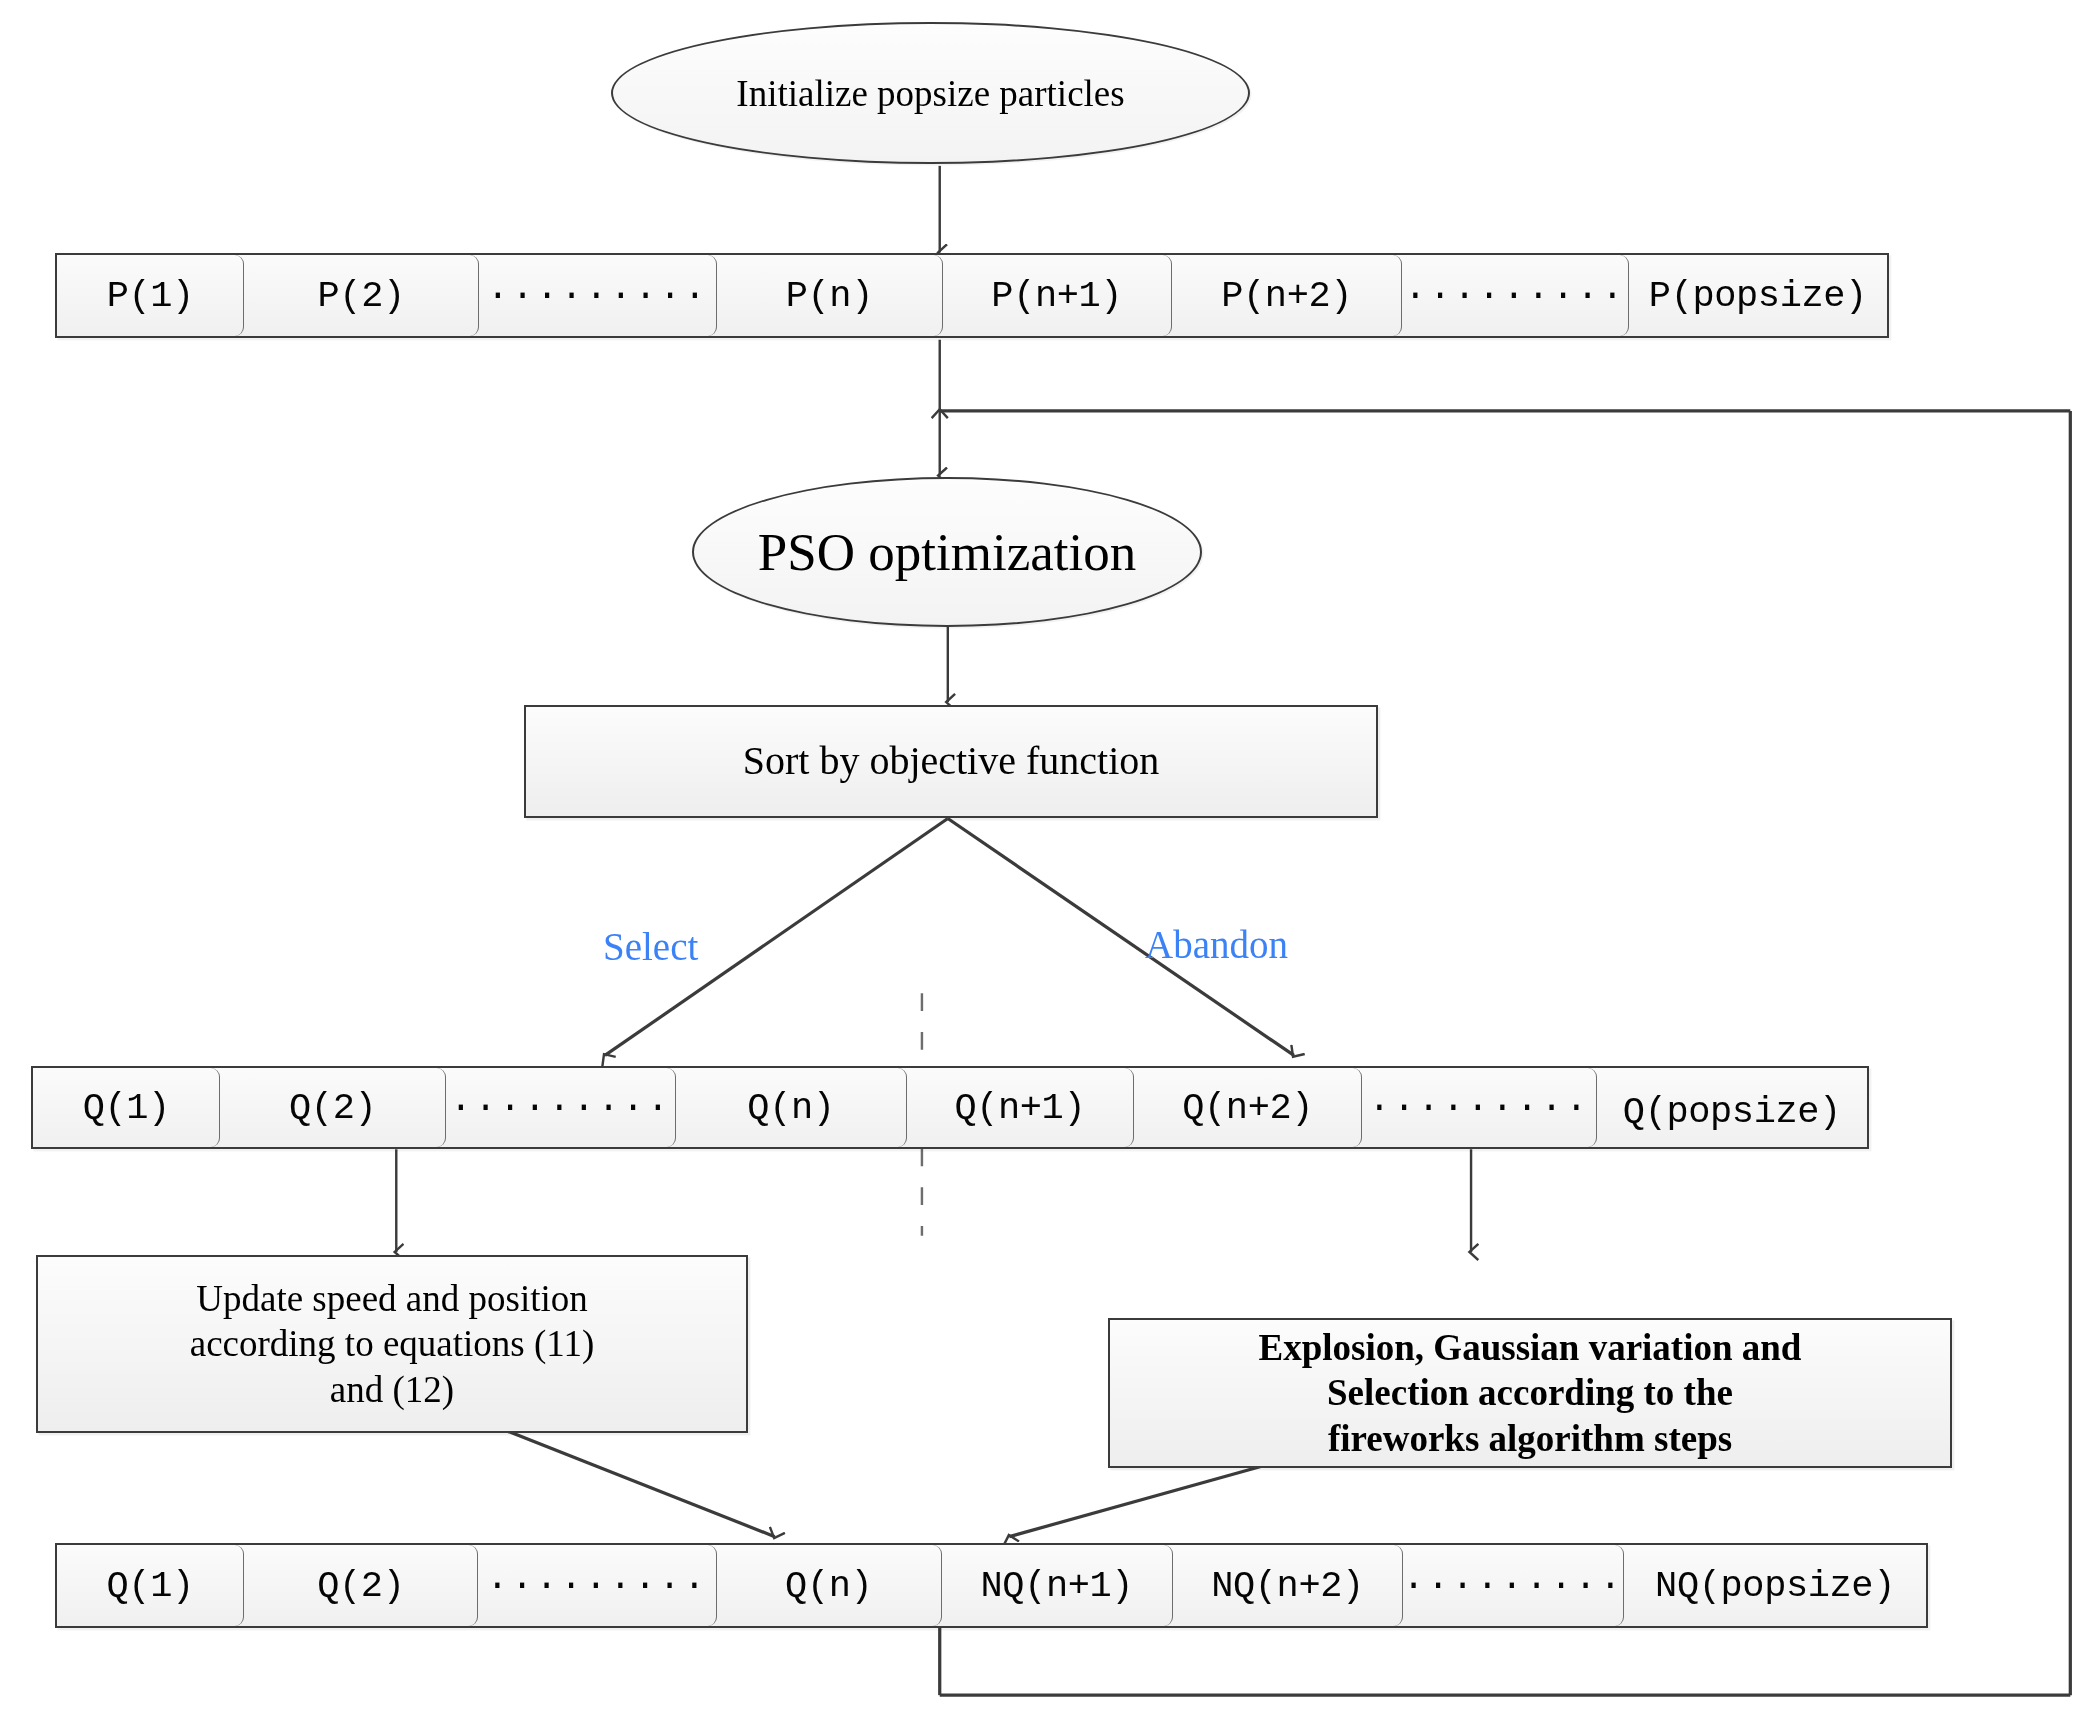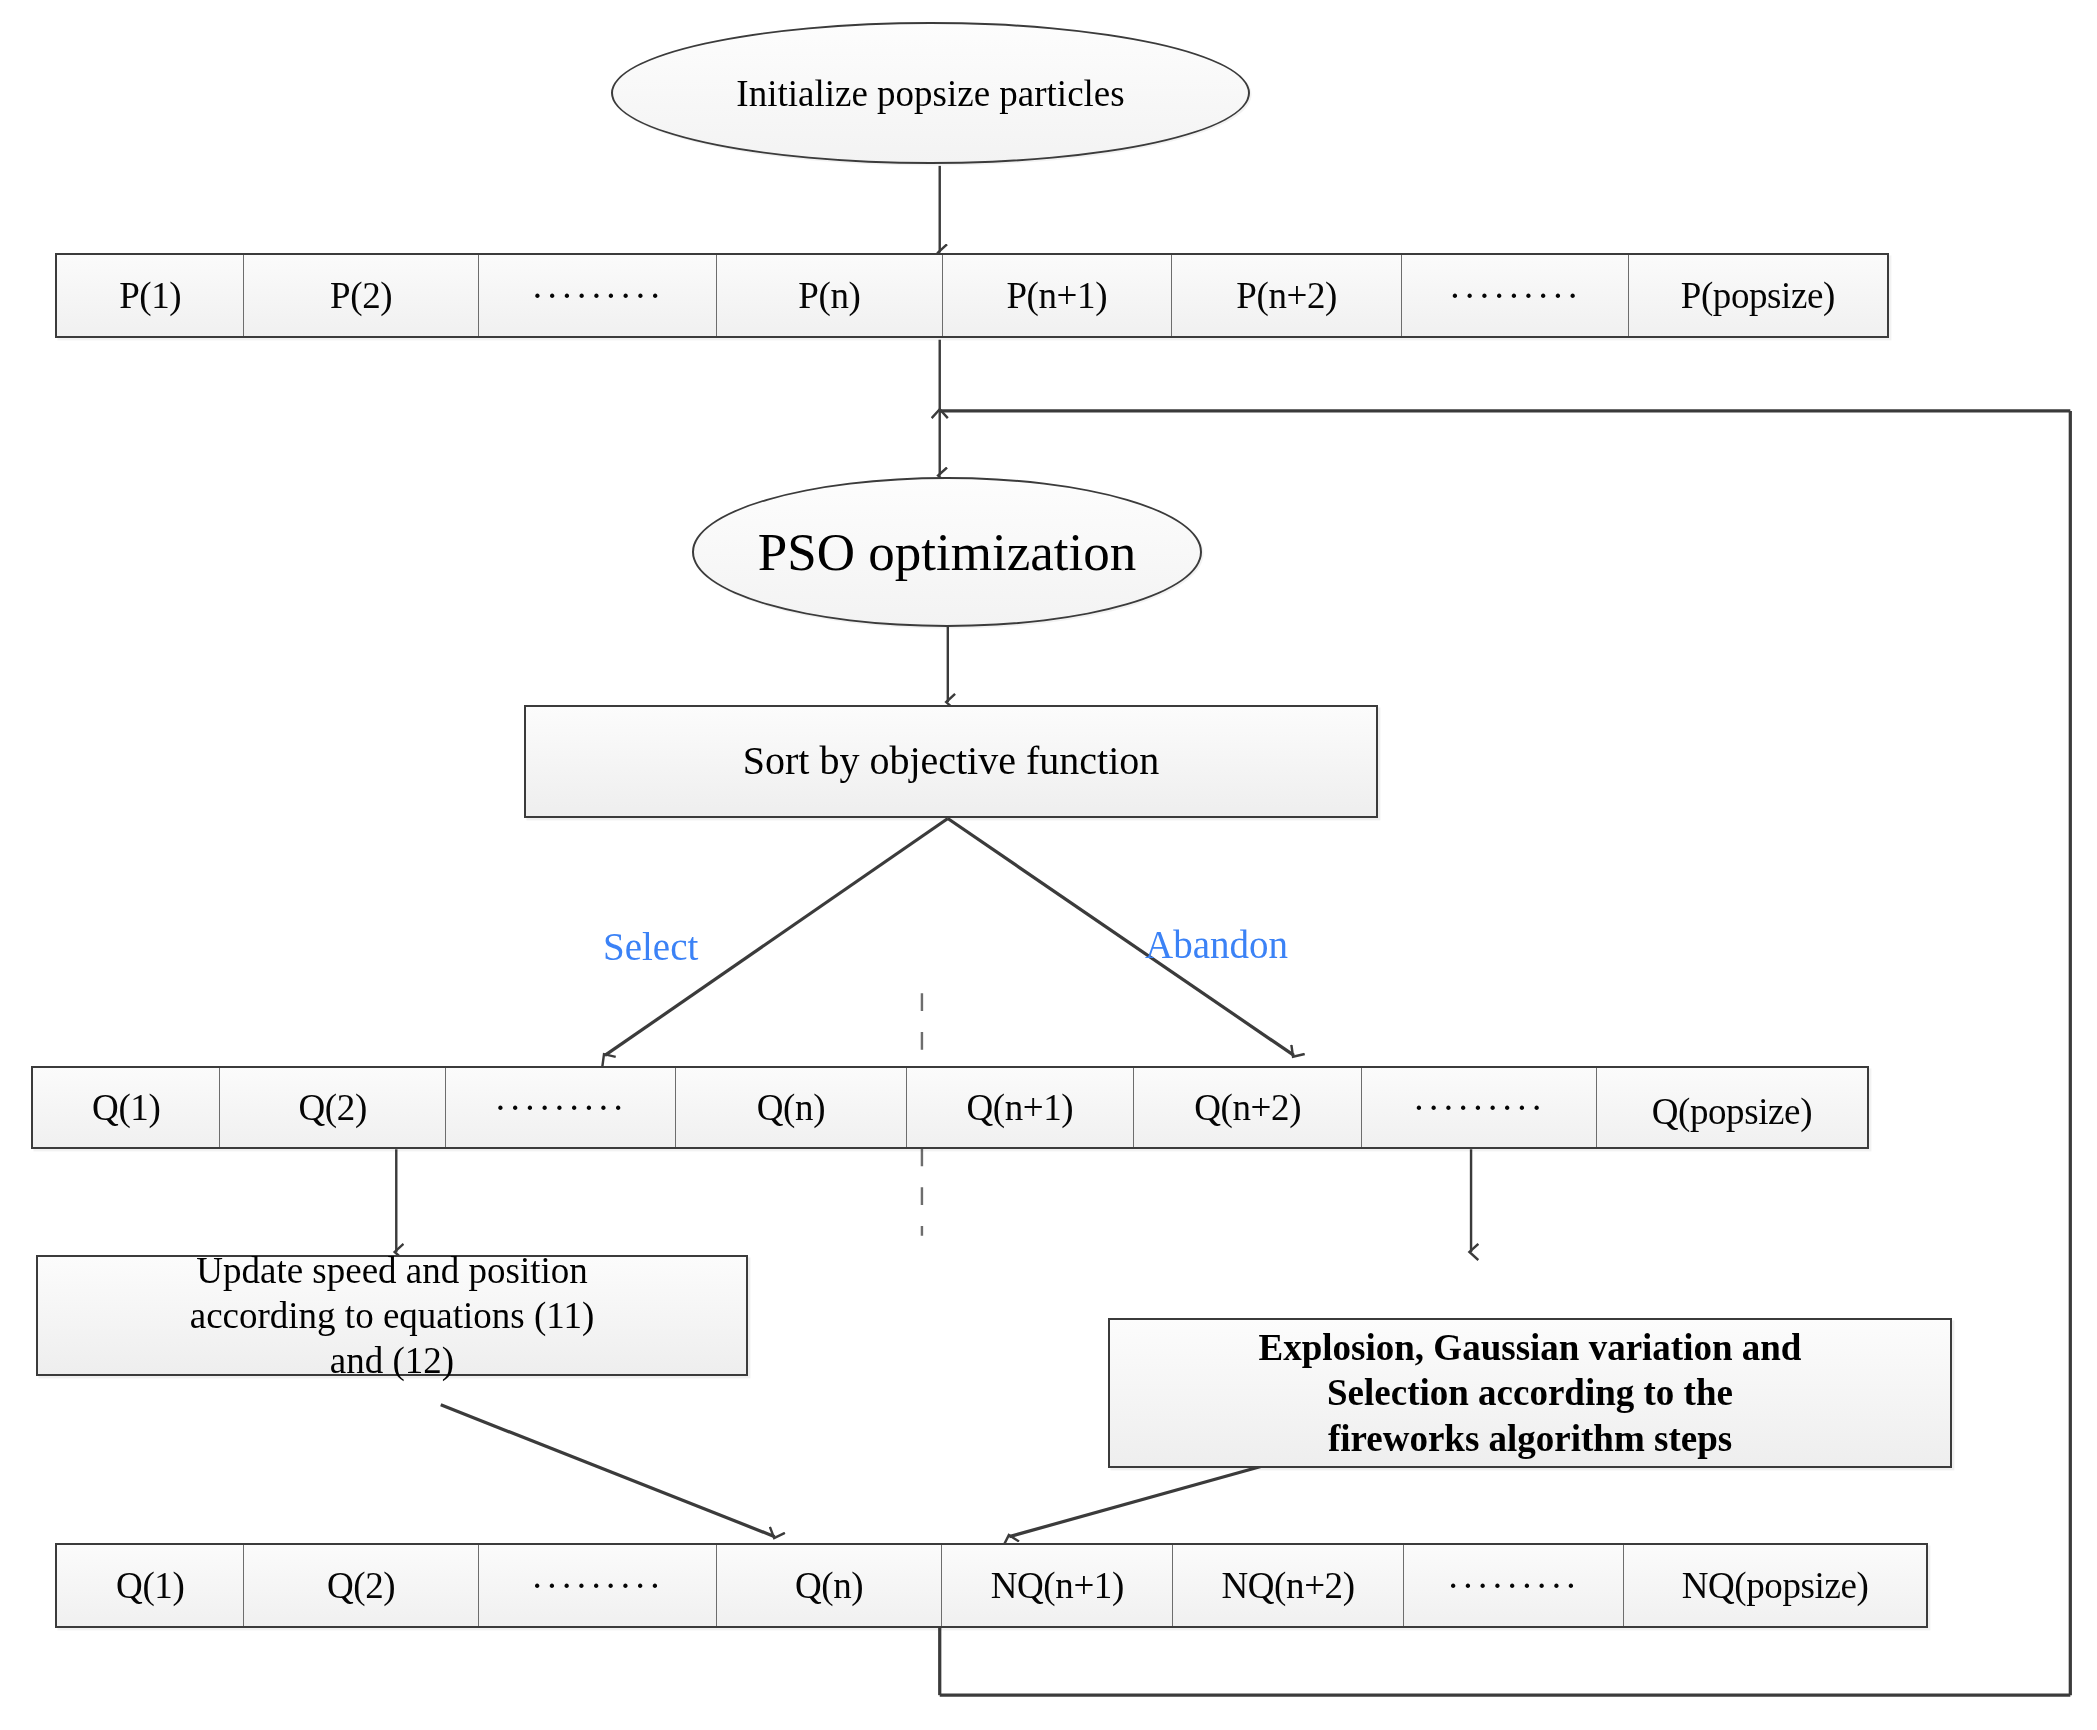--- a/index.html
+++ b/index.html
@@ -35,41 +35,42 @@
     background:linear-gradient(180deg,#fcfcfc 0%,#eeeeee 100%);
     display:flex;align-items:center;justify-content:center;
     text-align:center;
     font-family:"Liberation Serif", serif;
     color:#000;
     box-sizing:border-box;
     line-height:1.22;
     box-shadow:2.4px 2.4px 0 rgba(0,0,0,.06);
   }
   #node-sort{left:524px;top:705px;width:854px;height:113px;font-size:40px;}
-  #node-update{left:36px;top:1255px;width:712px;height:121px;font-size:37px;padding:0 10px;}
+  #node-update{left:36px;top:1255px;width:712px;height:178px;font-size:37px;padding:0 10px;}
   #node-fire{left:1108px;top:1318px;width:844px;height:150px;font-size:37px;padding:0 11.3px;font-weight:bold;}
 
   
   .arrayrow{
     position:absolute;
     display:flex;
     border:2.4px solid #3b3b3b;
     box-sizing:border-box;
     background:linear-gradient(180deg,#fbfbfb 0%,#f0f0f0 100%);
     box-shadow:2.4px 2.4px 0 rgba(0,0,0,.05);
   }
   .arrayrow .cell{
     border-right:1.6px solid #6d6d6d;
     display:flex;align-items:center;justify-content:center;
-    font-family:Liberation Serif, serif;
+    font-family:Liberation Mono, monospace;
     font-size:37px;
     color:#050505;
     box-sizing:border-box;
     white-space:nowrap;
     letter-spacing:-0.4px;
+    border-radius:9px;
   }
   .arrayrow .cell:last-child{border-right:none;}
   .arrayrow .dots{font-size:37px;letter-spacing:2.4px;}
 
   #row-p{left:55px;top:253px;width:1834px;height:85px;}
   #row-q{left:31px;top:1066px;width:1838px;height:83px;}
   #row-nq{left:55px;top:1543px;width:1873px;height:85px;}
 
   
   #row-p .cell:nth-child(1){width:188px;}

